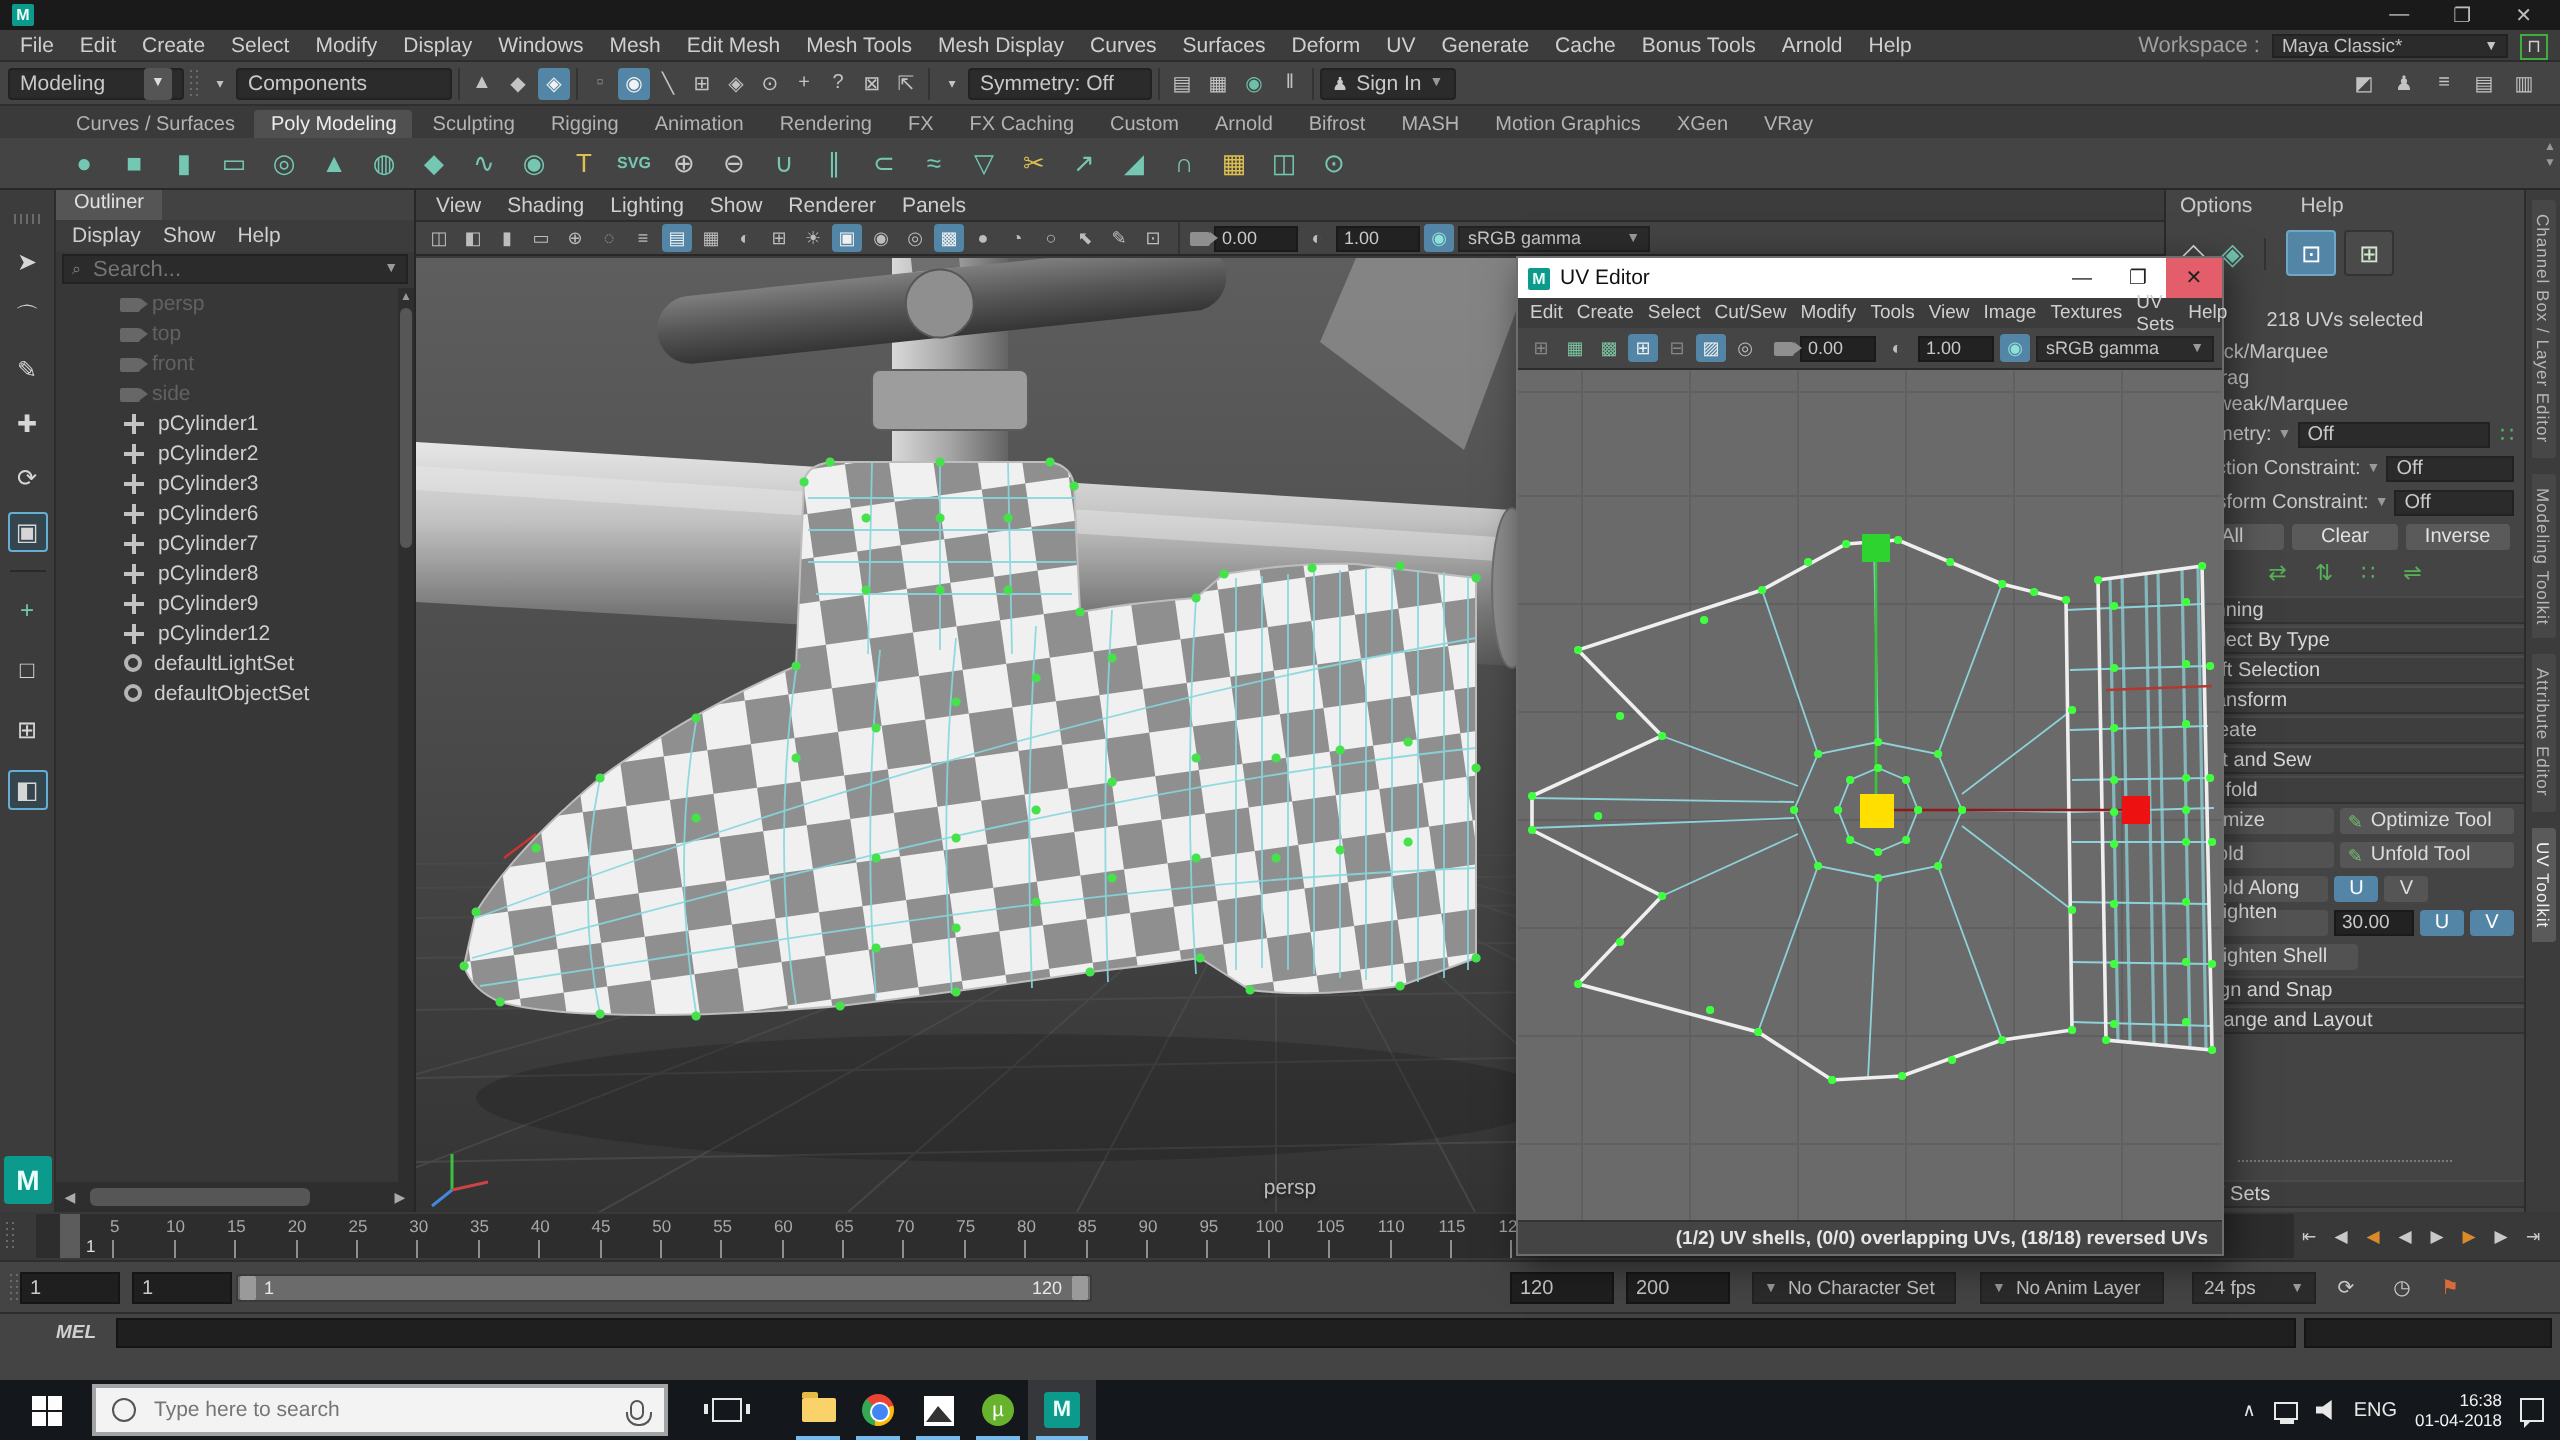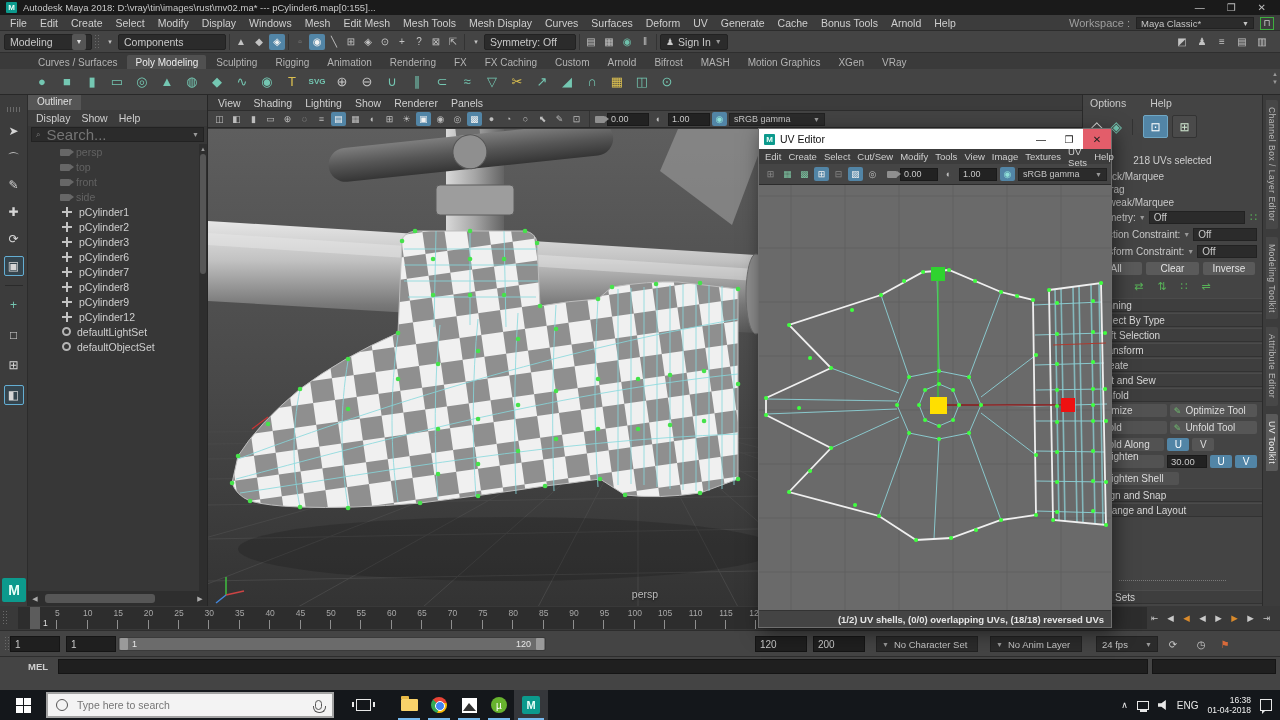--- a/index.html
+++ b/index.html
@@ -50,21 +50,21 @@
   .tool.active{border:1px solid #64aed3;background:#35454e;border-radius:2px;}
   .tbdiv{width:18px;height:1px;background:#2a2a2a;}
   .tbmaya{position:absolute;bottom:4px;left:2px;width:24px;height:24px;background:#0c9a8d;color:#eafff9;font-weight:bold;font-size:14px;border-radius:2px;}
 
   
   .outliner{position:absolute;left:28px;top:0;width:180px;height:511px;background:#373737;border-right:1px solid #262626;}
   .outtabbar{height:15px;background:#424242;display:flex;}
   .outtab{background:#555;color:#e0e0e0;font-size:10px;padding:1px 9px;}
   .outmenus{height:16px;background:#3c3c3c;display:flex;gap:11px;align-items:center;padding:0 8px;font-size:10.5px;color:#cfcfcf;}
   .outsearch{height:15px;margin:1px 3px;background:#2b2b2b;border:1px solid #222;display:flex;align-items:center;gap:4px;padding:0 4px;}
-  .outsearch input{flex:1;background:transparent;border:0;outline:0;color:#bbb;font-size:15px;min-width:0;}
+  .outsearch input{flex:1;background:transparent;border:0;outline:0;color:#bbb;font-size:11px;min-width:0;}
   .outsearch .arr{font-size:7px;color:#999;}
   .outtree{position:absolute;left:0;top:49px;right:8px;bottom:15px;overflow:hidden;}
   .outitem{height:15px;display:flex;align-items:center;gap:6px;padding-left:32px;font-size:10.5px;color:#cfcfcf;}
   .outitem.dim{color:#858585;}
   .oic{width:13px;height:10px;position:relative;flex:none;}
   .oic-camera{background:#8f8f8f;border-radius:1px;width:10px;height:7px;margin-top:1px;}
   .oic-camera::after{content:"";position:absolute;left:10px;top:0px;border-left:4px solid #8f8f8f;border-top:3.5px solid transparent;border-bottom:3.5px solid transparent;}
   .oic-transform::before{content:"";position:absolute;left:6px;top:0;width:2px;height:10px;background:#c3c3c3;}
   .oic-transform::after{content:"";position:absolute;left:2px;top:4px;width:10px;height:2px;background:#c3c3c3;}
   .oic-set{width:9px;height:9px;border:2px solid #b5b5b5;border-radius:50%;margin-left:2px;}
@@ -149,21 +149,21 @@
   .rangebar{position:absolute;left:0;top:630px;width:1280px;height:26px;background:#444;border-top:1px solid #2d2d2d;}
   .rangebar .fld{position:absolute;top:5px;height:16px;background:#1f1f1f;border:1px solid #151515;color:#c9c9c9;font-size:10px;padding:0 4px;outline:0;}
   .rtrack{position:absolute;left:118px;top:6px;width:428px;height:14px;background:#6b6b6b;border:1px solid #3a3a3a;border-radius:2px;}
   .rhandle{position:absolute;top:0;width:8px;height:12px;background:#9a9a9a;border-radius:1px;}
   .rtrack .lab{position:absolute;top:0;font-size:9px;color:#e8e8e8;line-height:13px;}
   .rdd{position:absolute;top:5px;height:16px;background:#2b2b2b;border:1px solid #222;display:flex;align-items:center;gap:5px;padding:0 5px;font-size:9.5px;color:#c5c5c5;}
   .ricon{position:absolute;top:5px;width:18px;height:16px;font-size:10px;color:#c9c9c9;}
 
   
   .cmdline{position:absolute;left:0;top:656px;width:1280px;height:20px;background:#444;border-top:1px solid #2d2d2d;display:flex;align-items:center;}
-  .cmdlabel{width:30px;margin-left:28px;font-size:9.5px;color:#d0d0d0;font-weight:bold;}
+  .cmdlabel{width:30px;margin-left:28px;font-size:9.5px;color:#d0d0d0;font-weight:bold;font-style:italic;}
   .cmdinput{width:1090px;height:15px;background:#1f1f1f;border:1px solid #151515;outline:0;color:#ccc;}
   .cmdout{flex:1;height:15px;background:#1f1f1f;border:1px solid #151515;margin:0 4px;}
   .helpline{position:absolute;left:0;top:676px;width:1280px;height:14px;background:#2f2f2f;display:flex;align-items:center;padding-left:36px;font-size:9.5px;color:#9a9a9a;}
 
   
   .taskbar{position:absolute;left:0;top:690px;width:1280px;height:30px;background:#14171b;display:flex;align-items:stretch;color:#e8e8e8;}
   .startbtn{width:46px;}
   .winlogo{display:grid;grid-template-columns:7px 7px;grid-template-rows:7px 7px;gap:1px;}
   .winlogo i{background:#fdfdfd;}
   .tsearch{width:288px;background:#f3f3f3;border:2px solid #a3a3a3;margin:2px 0;display:flex;align-items:center;gap:7px;padding:0 8px;}
@@ -194,21 +194,20 @@
   .ac::after{content:"";position:absolute;bottom:-4px;left:1px;border-left:4px solid #e8e8e8;border-bottom:4px solid transparent;}
   .dim{opacity:.55;}
 </style>
 </head>
 <body>
 
 <div class="screen">
 
   <div class="titlebar">
     <div class="mbadge c">M</div>
-    <span>Autodesk Maya 2018: D:\vray\tin\images\rust\mv02.ma*  ---  pCylinder6.map[0:155]...</span>
     <div class="winctl">
       <span>—</span>
       <span>❐</span>
       <span>✕</span>
     </div>
   </div>
 
   <div class="menubar">
 
   <span class="mitem">File</span>

